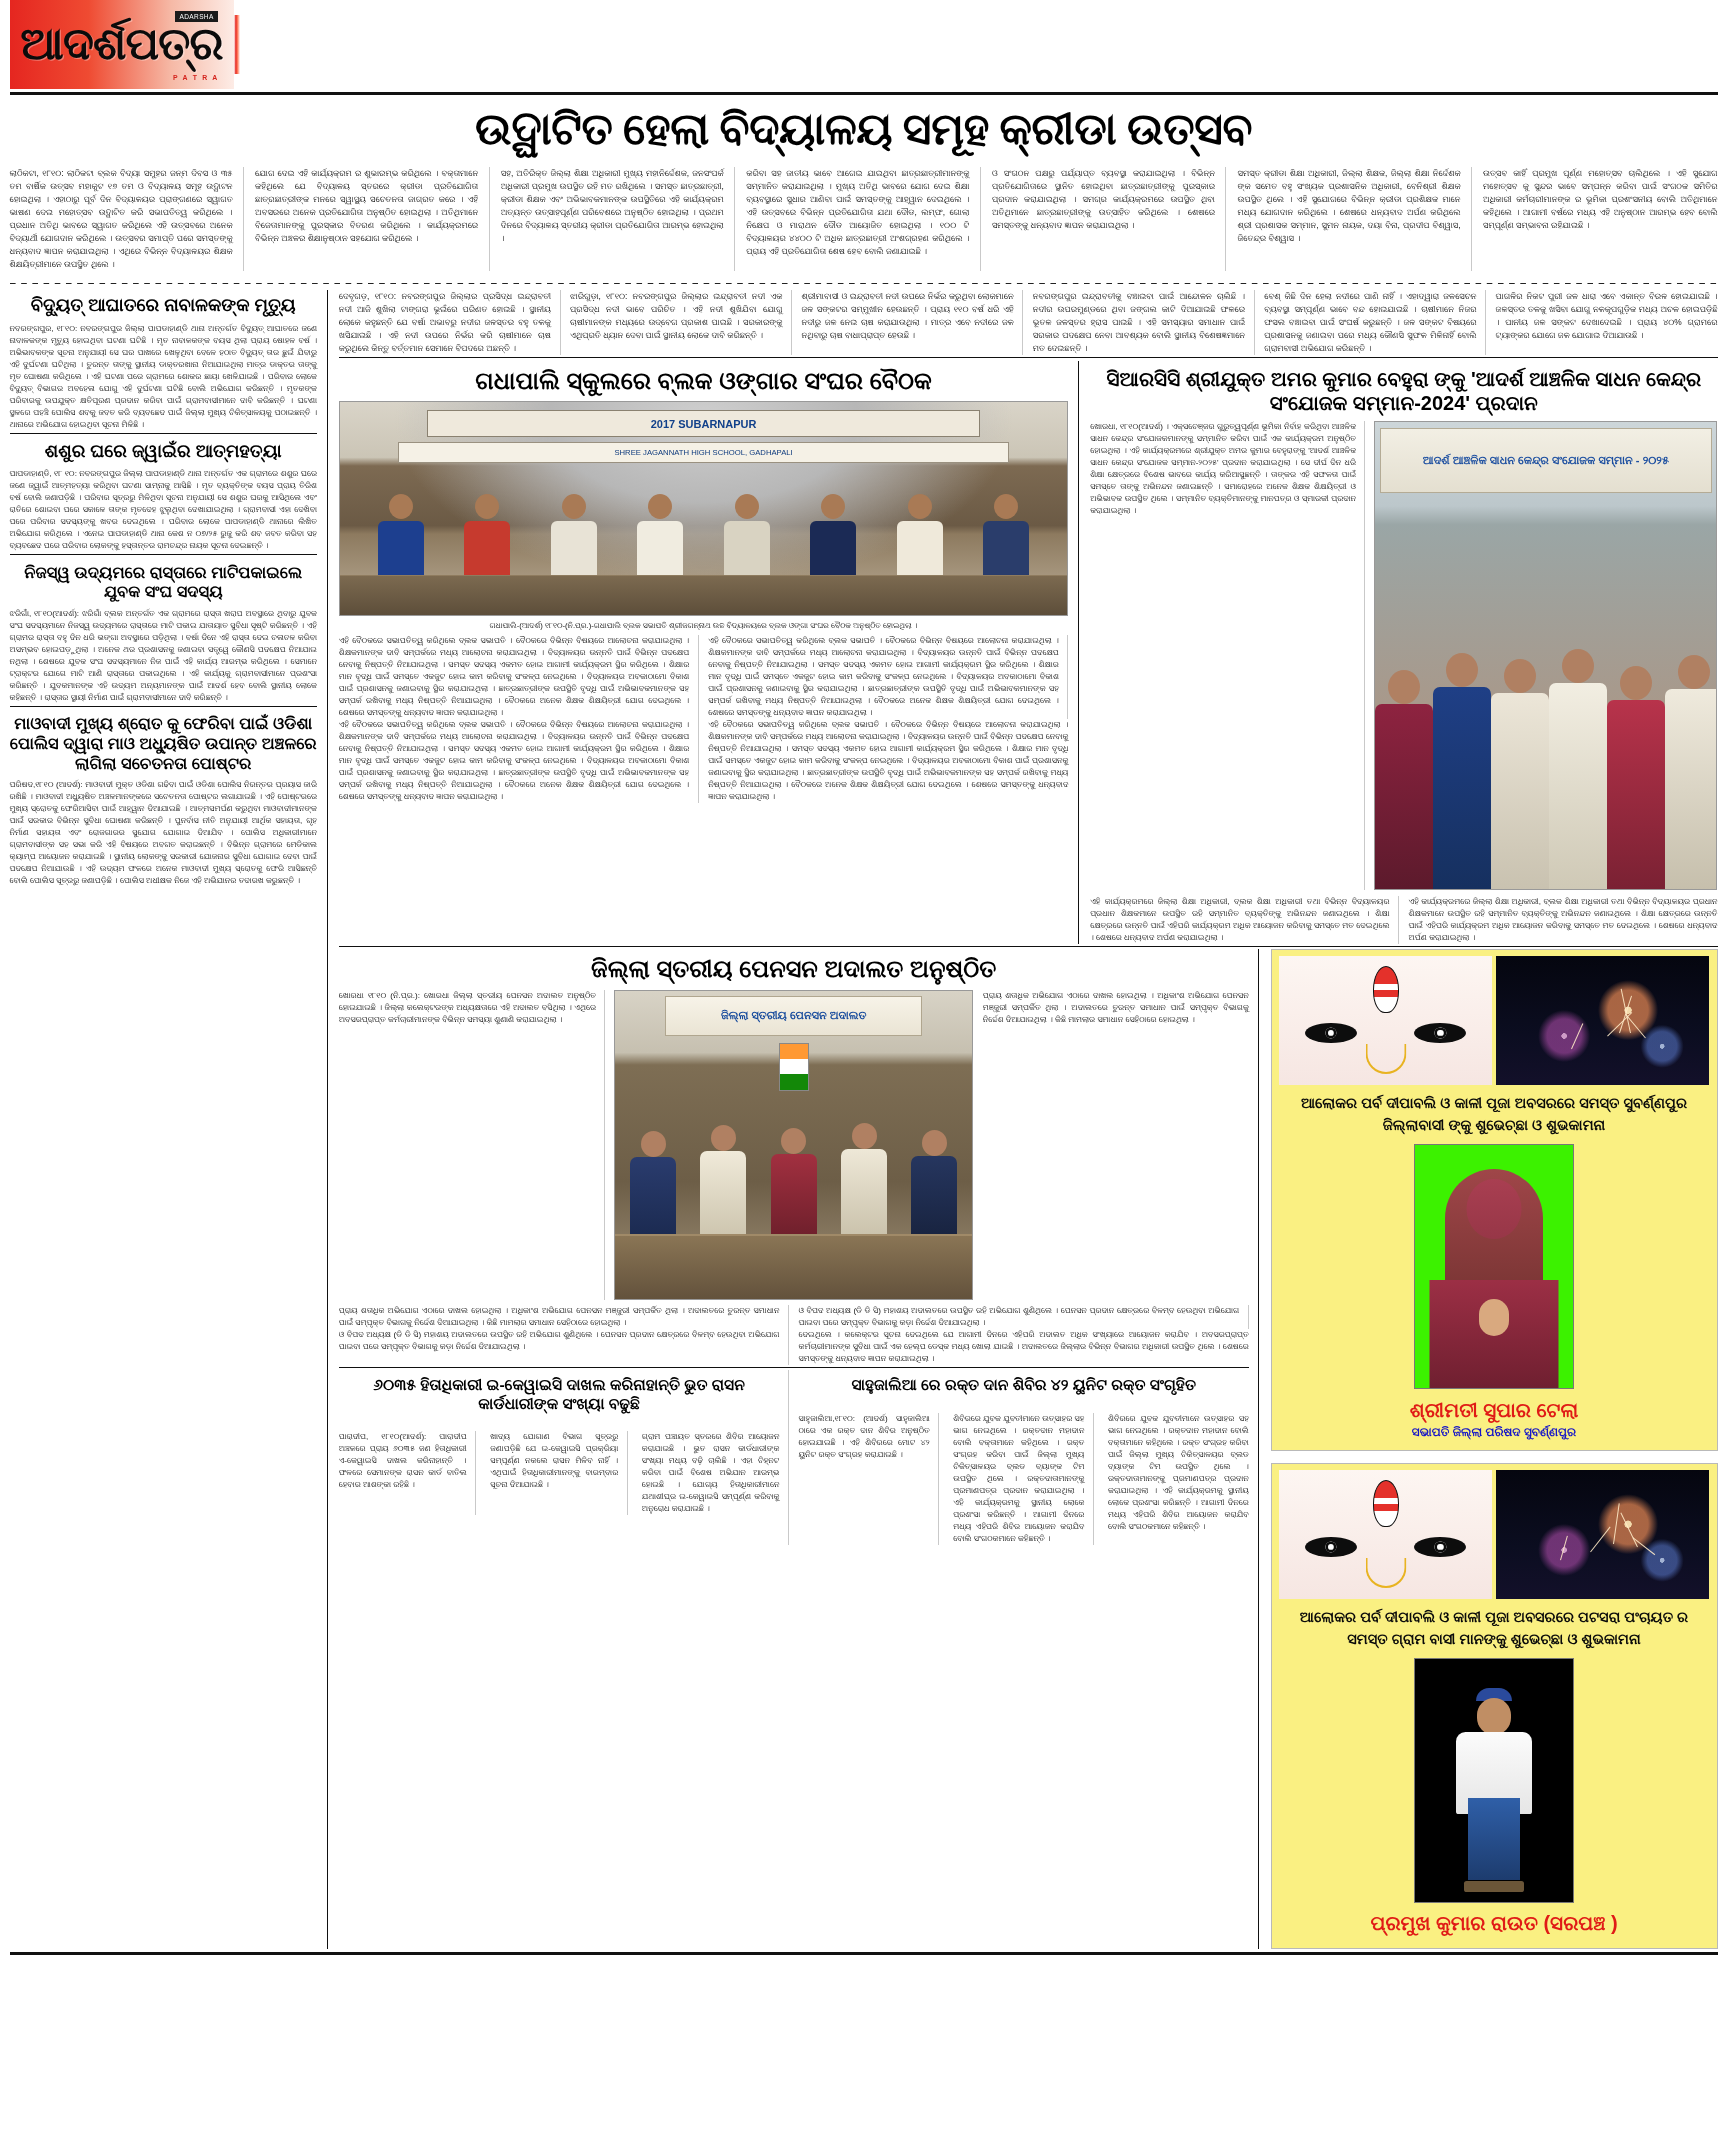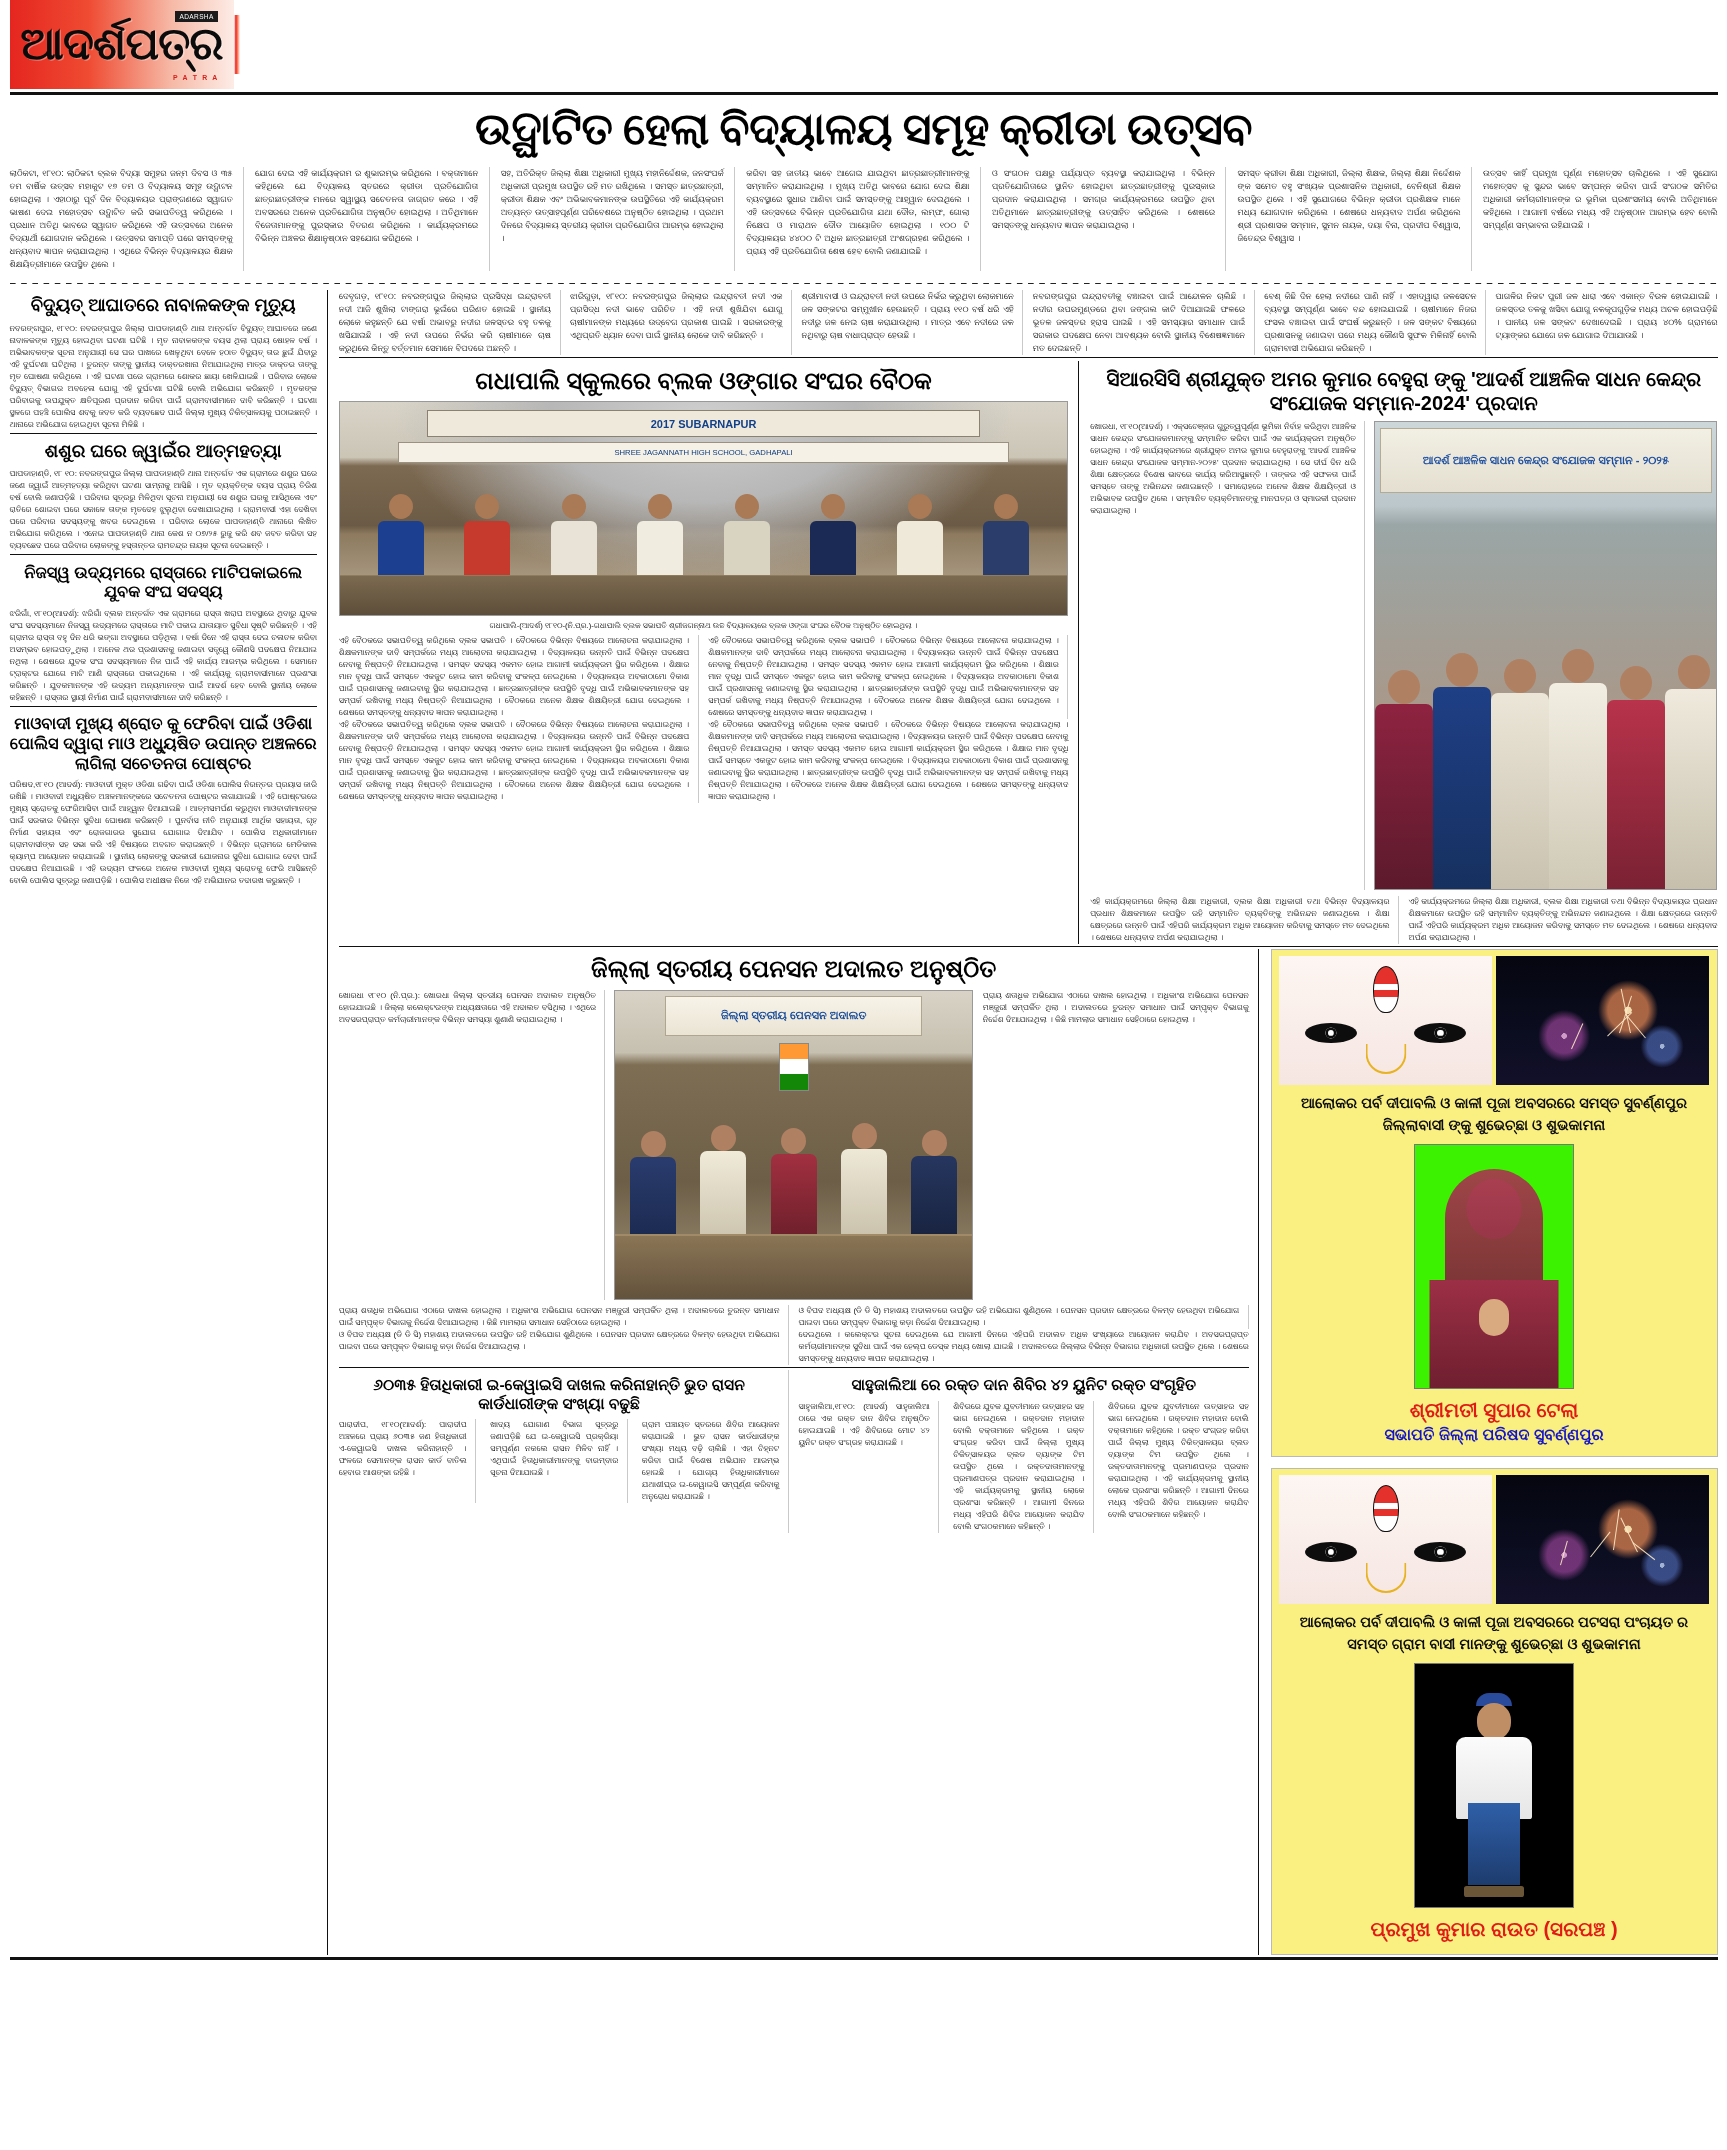--- a/index.html
+++ b/index.html
@@ -240,21 +240,21 @@
   }
 
   .cols-6 { display: grid; grid-template-columns: repeat(6,1fr); column-gap: 9.5px; }
   .cols-6 > div { border-right: 0.4px solid #c9c9c9; padding-right: 8.6px; }
   .cols-6 > div:last-child { border-right: none; padding-right: 0; }
 
   .cols-4 { display: grid; grid-template-columns: repeat(2,1fr); column-gap: 9.5px; }
   .cols-4 > div { border-right: 0.4px solid #c9c9c9; padding-right: 8.6px; }
   .cols-4 > div:last-child { border-right: none; padding-right: 0; }
 
-  .cols-3 { display: grid; grid-template-columns: repeat(3,1fr); column-gap: 14px; }
+  .cols-3 { display: grid; grid-template-columns: repeat(3,1fr); column-gap: 14px; margin-top: 12px; }
   .cols-3 > div { border-right: 0.4px solid #c9c9c9; padding-right: 8.6px; }
   .cols-3 > div:last-child { border-right: none; padding-right: 0; }
 
   .cols-2 { display: grid; grid-template-columns: 1fr 1fr; column-gap: 9.5px; }
   .cols-2 > div:first-child { border-right: 0.4px solid #c9c9c9; padding-right: 8.6px; }
 
   
   .sub-head {
     text-align: center;
     font-size: 24px;
@@ -426,21 +426,21 @@
   .ad-portrait {
     width: 160px; height: 245px; margin: 0 auto 6px auto;
     border: 0.4px solid #777; position: relative; overflow: hidden;
   }
   .ad-portrait.green { background: #3cf200; }
   .ad-portrait.black { background: #000; }
   .ad-name {
     font-size: 20px; font-weight: 700; color: #e01b16; line-height: 1.25; padding-top: 2.6px;
   }
   .ad-role {
-    font-size: 16px; font-weight: 700; color: #1414c8; line-height: 1.3; padding-top: 2.6px;
+    font-size: 12px; font-weight: 700; color: #1414c8; line-height: 1.3; padding-top: 2.6px;
   }
 </style>
 </head>
 <body>
 
 <div class="page">
 
   <div class="masthead">
     <div class="mh-logo">
       <div class="mh-logo-text">ଆଦର୍ଶପତ୍ର</div>

